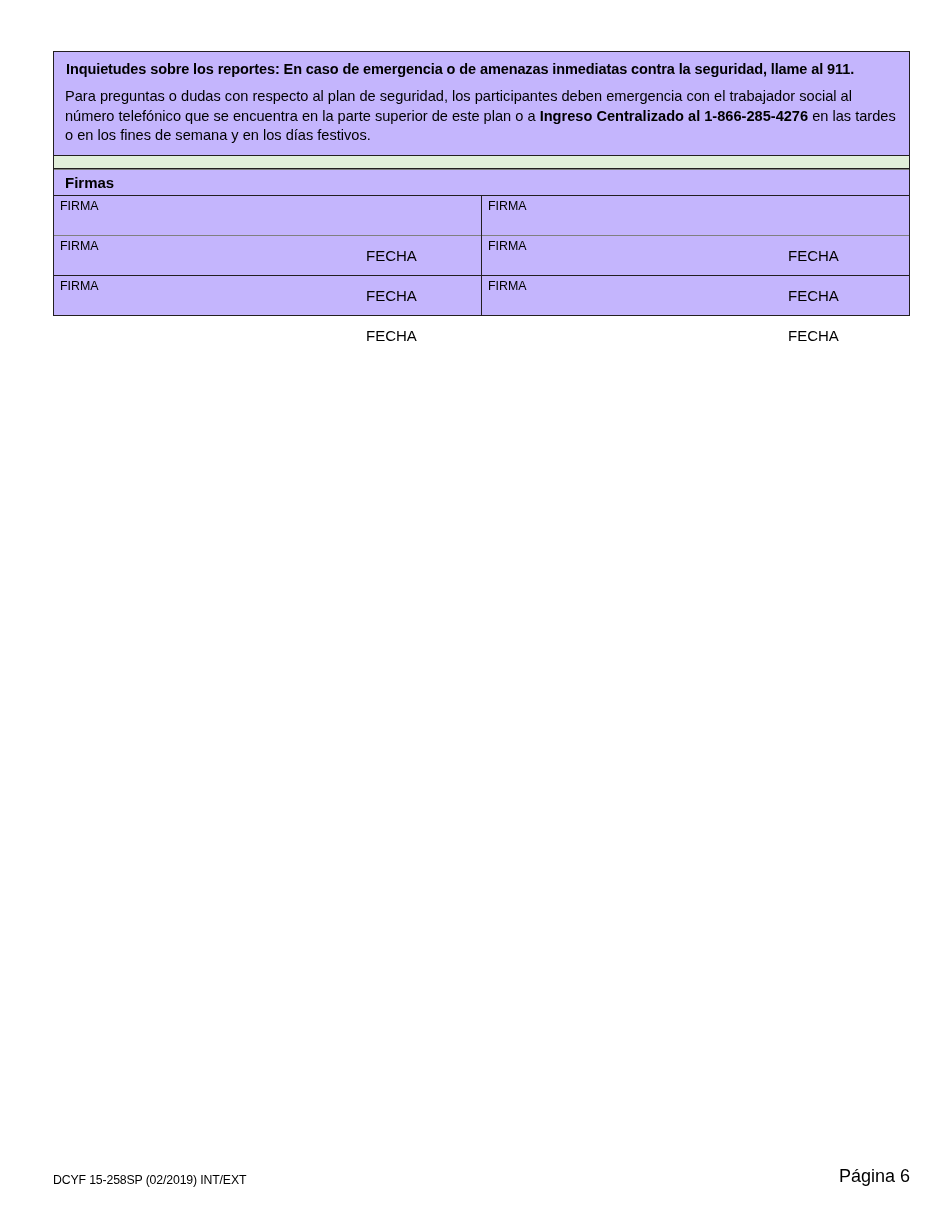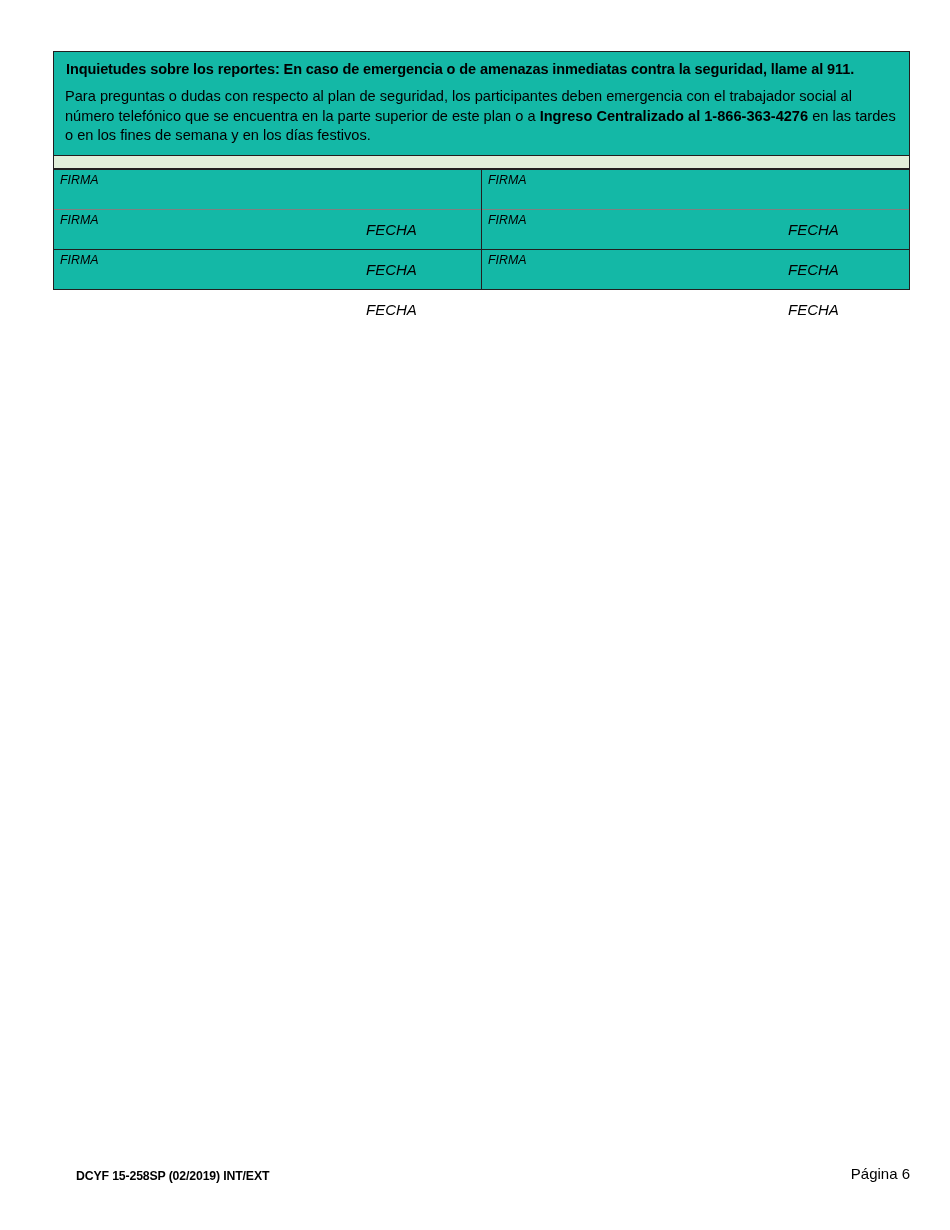--- a/index.html
+++ b/index.html
@@ -25,21 +25,21 @@
   }
 
   
   .form-table {
     position: absolute;
     left: 53px;
     top: 51px;
     width: 857px;
     border: 1.5px solid #231f20;
     box-sizing: border-box;
-    background: #14b8a6;
+    background: #c4b5fd;
   }
 
   .notice-header {
     padding: 9px 10px 8px 12px;
     font-size: 14.5px;
     font-weight: bold;
     line-height: 1.2;
     letter-spacing: -0.1px;
     white-space: nowrap;
   }
@@ -73,21 +73,20 @@
     font-size: 15px;
     font-weight: bold;
     line-height: 1.2;
   }
 
   
   .sig-table {
     width: 100%;
     border-collapse: collapse;
     table-layout: fixed;
-    font-style: italic;
   }
   .sig-table td {
     border-top: 1.3px solid #231f20;
     height: 39px;
     vertical-align: top;
     padding: 0;
     position: relative;
   }
   .sig-table tr.thin td {
     border-top: 1.3px solid #808080;
@@ -123,49 +122,51 @@
     font-weight: bold;
     line-height: 1.45;
     letter-spacing: -0.15px;
   }
   .footer-row {
     display: flex;
     justify-content: space-between;
     align-items: flex-end;
   }
   .footer-left-line2 {
-    font-weight: bold;
-    margin-left: 23px;
+    font-weight: normal;
   }
   .footer-page {
-    font-size: 15px;
+    font-size: 18px;
     font-weight: normal;
     letter-spacing: 0;
     padding-bottom: 1px;
     margin-left: 32px;
   }
 </style>
 </head>
 <body>
 
 <div class="page">
 
   <div class="form-table">
 
     <div class="notice-header">
       <span>Inquietudes sobre los reportes:  En caso de emergencia o de amenazas inmediatas contra la seguridad, llame al 911.</span>
     </div>
 
     <div class="notice-body">
-      <span>Para preguntas o dudas con respecto al plan de seguridad, los participantes deben emergencia con el trabajador social al número telefónico que se encuentra en la parte superior de este plan o a </span><span class="b">Ingreso Centralizado al 1-866-363-4276</span><span> en las tardes o en los fines de semana y en los días festivos.</span>
+      <span>Para preguntas o dudas con respecto al plan de seguridad, los participantes deben emergencia con el trabajador social al número telefónico que se encuentra en la parte superior de este plan o a </span><span class="b">Ingreso Centralizado al 1-866-285-4276</span><span> en las tardes o en los fines de semana y en los días festivos.</span>
     </div>
 
     <div class="green-bar"></div>
 
 
+    <div class="firmas-header">
+      <span>Firmas</span>
+    </div>
 
     <table class="sig-table">
       <tbody>
           <tr>
         <td class="left-half">
           <span class="lbl-firma">FIRMA</span>
           <span class="lbl-fecha">FECHA</span>
         </td>
         <td class="right-half">
           <span class="lbl-firma">FIRMA</span>

